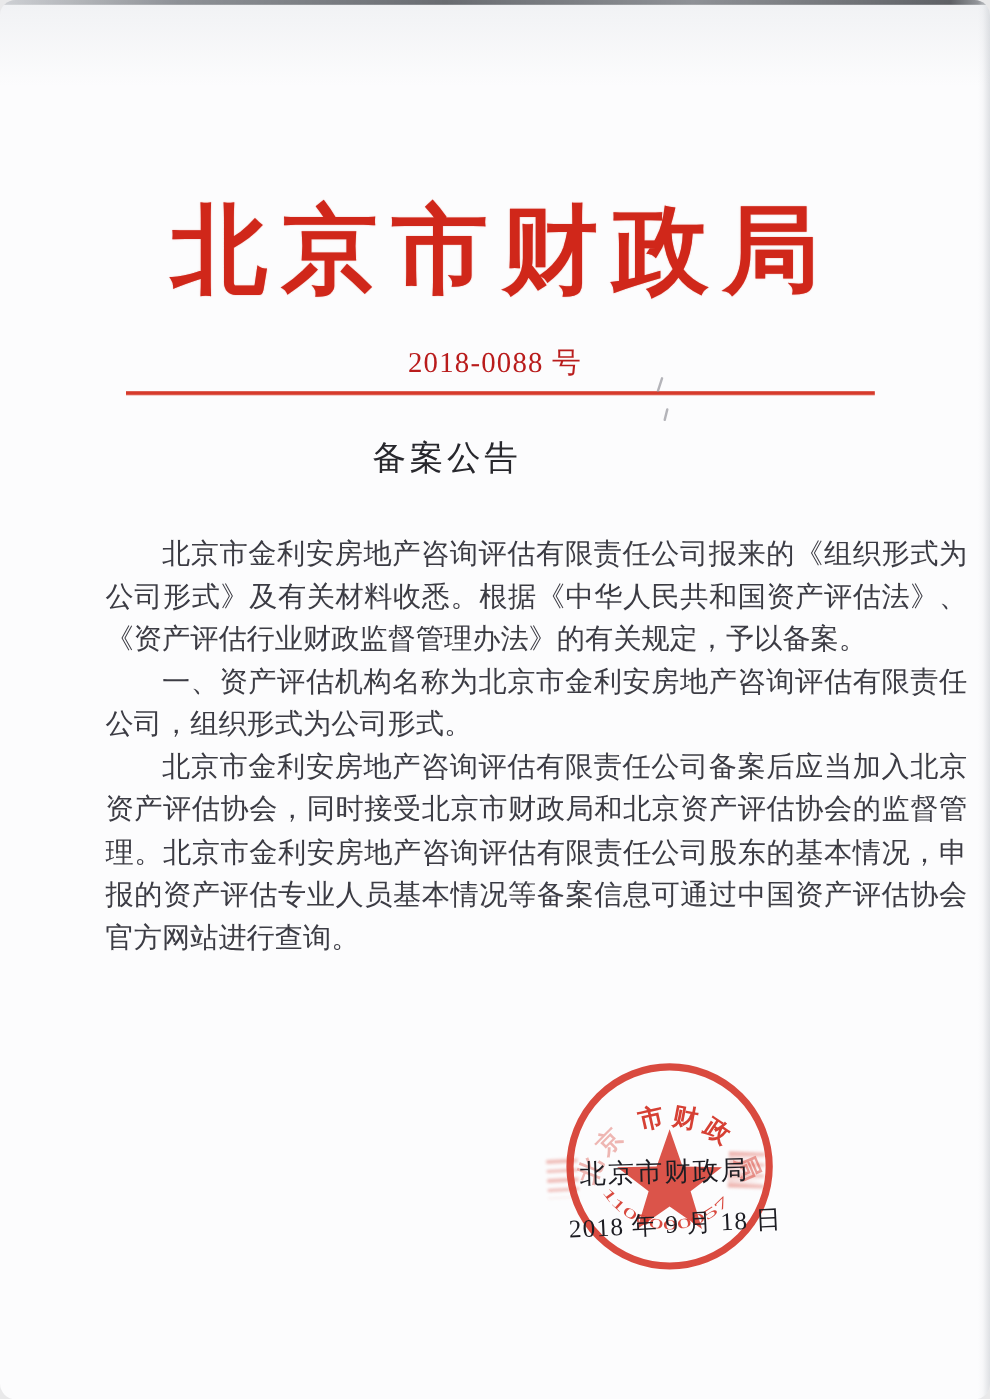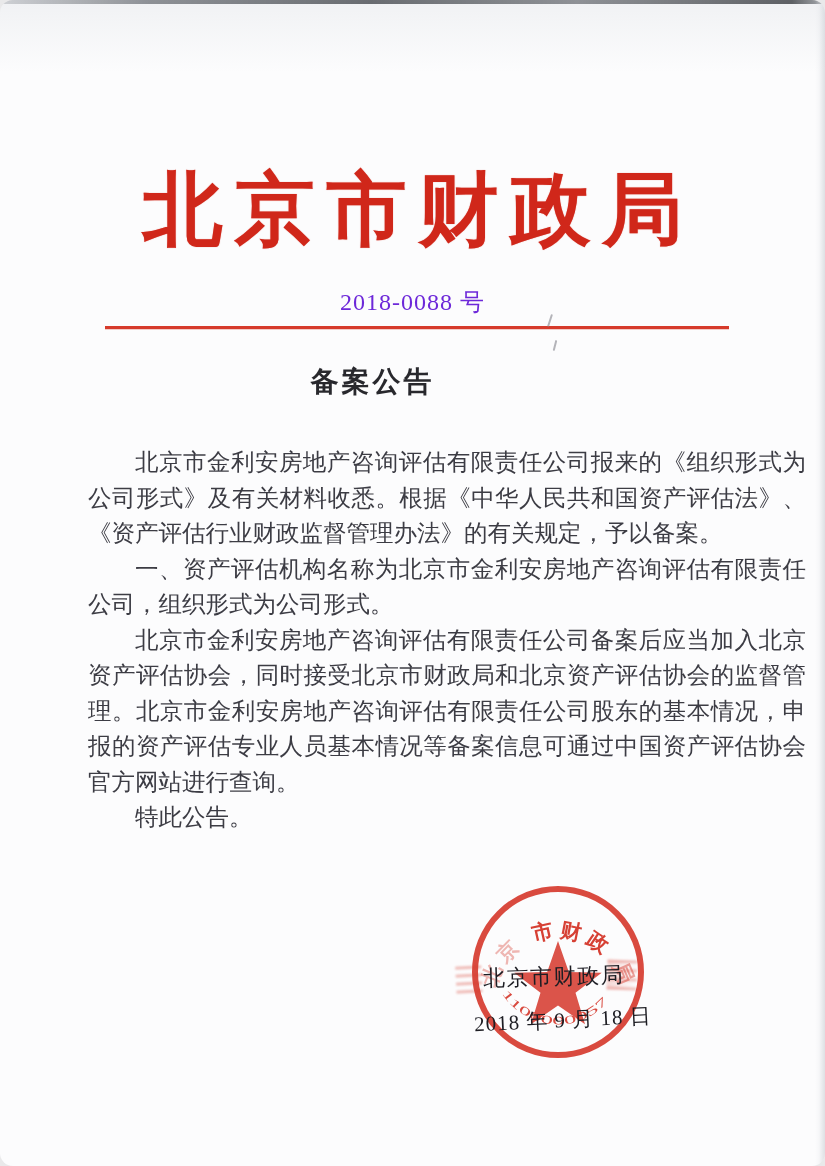--- a/index.html
+++ b/index.html
@@ -38,34 +38,34 @@
     position:absolute;top:158px;left:0;width:825px;
     text-align:center;
     font-size:80px;line-height:104px;font-weight:bold;
     letter-spacing:12px;text-indent:12px;
     color:#d0271a;
     text-shadow:0 0 1px rgba(208,39,26,.55);
   }
   .doc-number{
     position:absolute;top:286px;left:0;width:825px;
     text-align:center;
-    font-size:24px;color:#6d28d9;letter-spacing:1px;
+    font-size:24px;color:#b91c1c;letter-spacing:1px;
   }
   .red-rule{
     position:absolute;top:326px;left:105px;width:624px;height:3px;
     background:#d63a2b;
     box-shadow:0 1px 0 rgba(214,58,43,.25);
   }
   .artifact-slash{position:absolute;background:#8d8d95;border-radius:2px;opacity:.65;}
   .slash-1{left:549px;top:314px;width:2px;height:13px;transform:rotate(18deg);}
   .slash-2{left:554px;top:340px;width:2px;height:11px;transform:rotate(14deg);}
   .doc-title{
     position:absolute;top:363px;left:0;width:742px;
     text-align:center;
-    font-size:28px;font-weight:bold;color:#28282d;letter-spacing:3px;text-indent:3px;
+    font-size:28px;font-weight:normal;color:#28282d;letter-spacing:3px;text-indent:3px;
   }
   
   .body-text{
     position:absolute;top:445px;left:88px;width:718px;
     font-size:23.5px;line-height:35.5px;
     color:#3c3c44;
     text-align:justify;
   }
   .body-text p{margin:0;text-indent:2em;}
   
@@ -110,21 +110,20 @@
   <div class="red-rule"></div>
   <div class="artifact-slash slash-1"></div>
   <div class="artifact-slash slash-2"></div>
 
   <div class="doc-title">备案公告</div>
 
   <div class="body-text">
     <p>北京市金利安房地产咨询评估有限责任公司报来的《组织形式为公司形式》及有关材料收悉。根据《中华人民共和国资产评估法》、《资产评估行业财政监督管理办法》的有关规定，予以备案。</p>
     <p>一、资产评估机构名称为北京市金利安房地产咨询评估有限责任公司，组织形式为公司形式。</p>
     <p>北京市金利安房地产咨询评估有限责任公司备案后应当加入北京资产评估协会，同时接受北京市财政局和北京资产评估协会的监督管理。北京市金利安房地产咨询评估有限责任公司股东的基本情况，申报的资产评估专业人员基本情况等备案信息可通过中国资产评估协会官方网站进行查询。</p>
-    <p>特此公告。</p>
   </div>
 
   <svg class="seal" viewBox="0 0 180 180" xmlns="http://www.w3.org/2000/svg">
     <circle cx="90" cy="90" r="83" fill="none" stroke="#d5362a" stroke-width="6" opacity="0.9"></circle>
     <polygon points="90,59 100.8,90.1 133.7,90.8 107.5,110.7 117,142.2 90,123.4 63,142.2 72.5,110.7 46.3,90.8 79.2,90.1" fill="#d5362a" opacity="0.85"></polygon>
     <path id="sealArcTop" d="M 27,108 A 64,64 0 0 1 153,108" fill="none"></path>
     <path id="sealArcBottom" d="M 30,104 A 66,66 0 0 0 150,104" fill="none"></path>
     <text font-size="21" font-weight="bold" fill="#d5362a">
       <textPath href="#sealArcTop" xlink:href="#sealArcTop" startOffset="2" textLength="172" lengthAdjust="spacing">
         <tspan opacity="0.35">北京</tspan>

